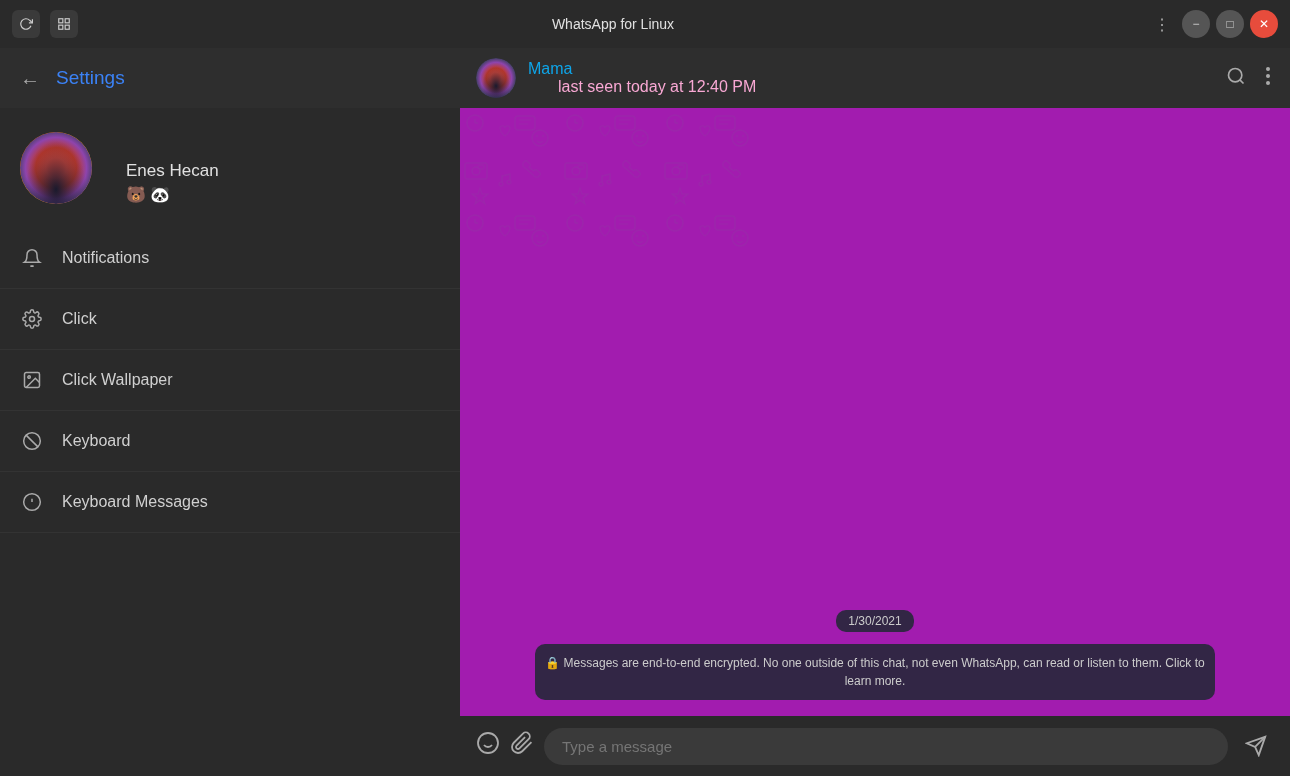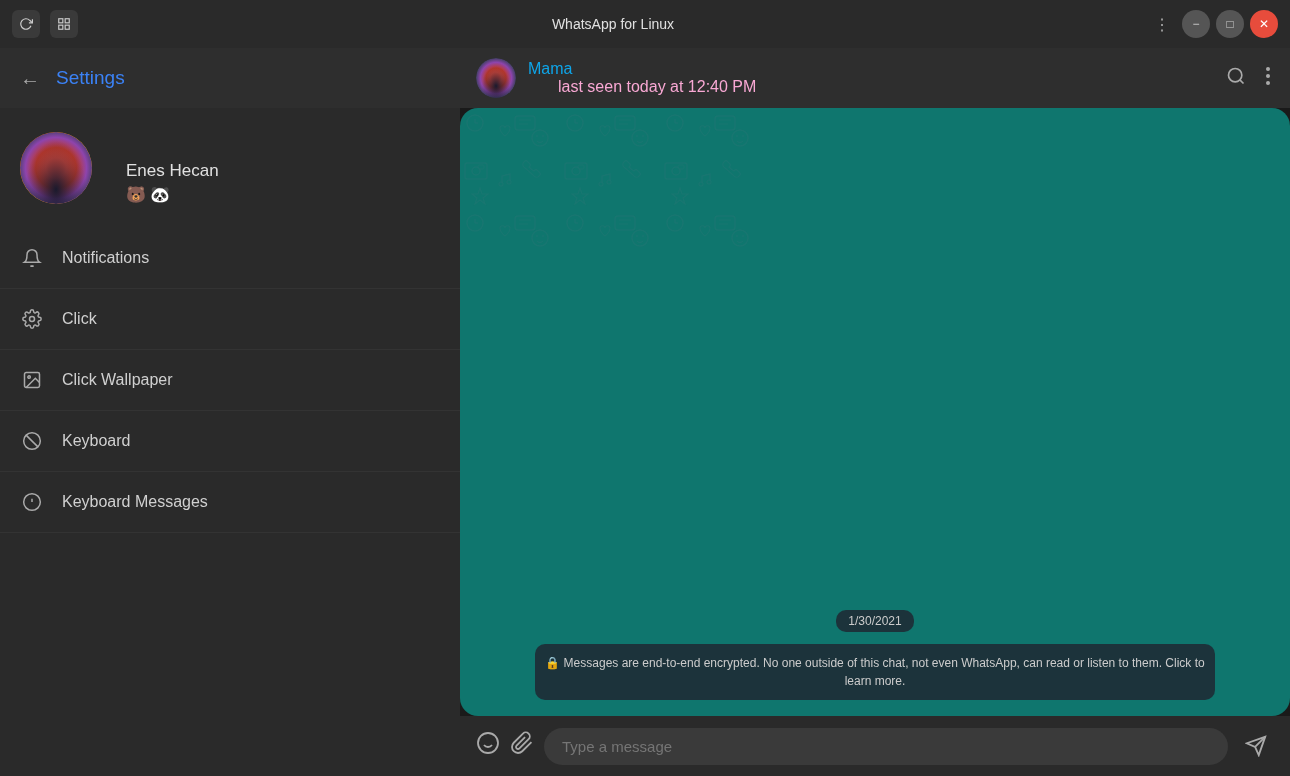--- a/index.html
+++ b/index.html
@@ -245,22 +245,21 @@
       font-size: 18px;
       cursor: pointer;
       padding: 4px;
     }
 
     
     .chat-background {
       flex: 1;
       position: relative;
       overflow: hidden;
-      background-color: #0f766e;
-      border-radius: 18px;
+      background-color: #a21caf;
     }
 
     
     .pattern-overlay {
       position: absolute;
       inset: 0;
       opacity: 0.1;
     }
 
     .chat-messages {

